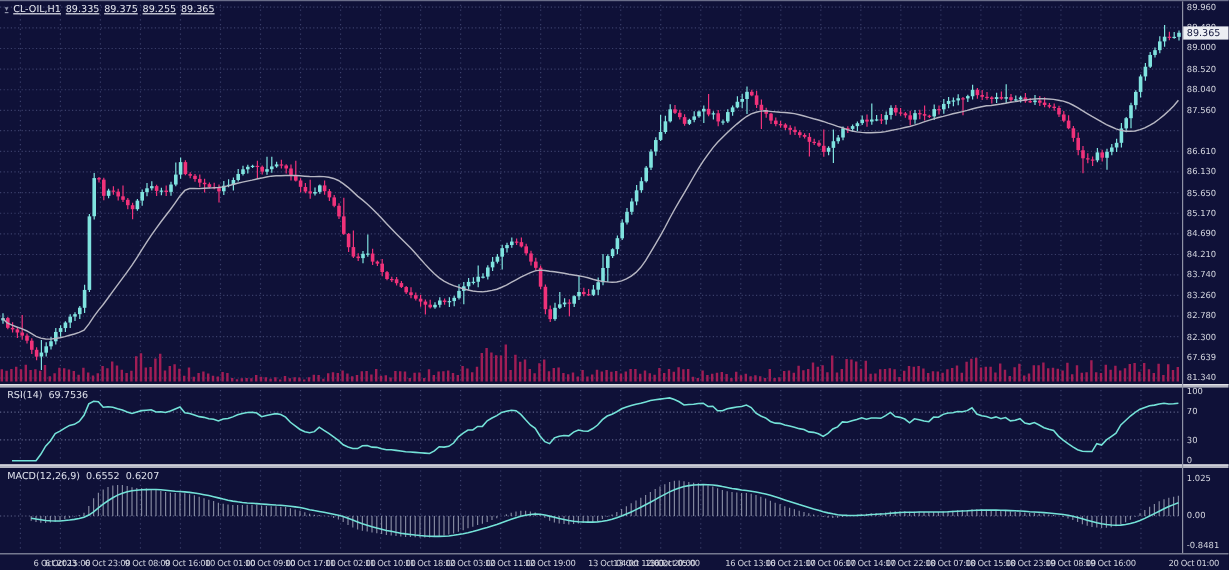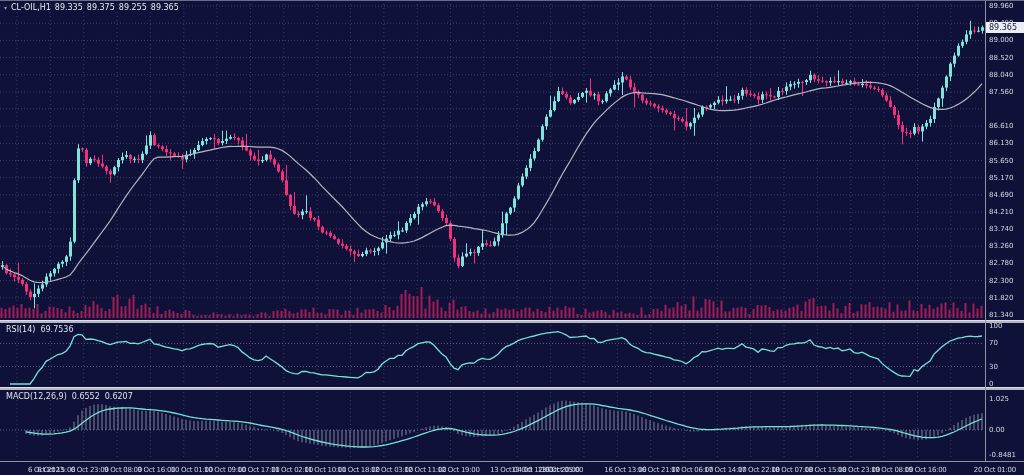--- a/index.html
+++ b/index.html
@@ -7,21 +7,21 @@
     position:relative;width:1024px;height:475px;overflow:hidden;
     background:#0f1138;font-family:"DejaVu Sans",sans-serif;
     border-top:1px solid #6a6e8a;box-sizing:border-box;
   }
   svg{position:absolute;left:0;display:block;}
   .divider{position:absolute;left:0;width:1024px;height:3px;background:#b4b6c2;border-top:1px solid #dfe0e6;box-sizing:border-box;}
   .vsep{position:absolute;left:985px;top:0;width:1px;height:460px;background:#8f93a6;}
   .hsep-bottom{position:absolute;left:0;top:460px;width:1024px;height:1px;background:#8f93a6;}
   .chart-title{position:absolute;top:2px;left:4px;display:flex;gap:4px;align-items:center;z-index:5;}
   .chart-title .arrow{font-size:6px;color:#9094ab;}
-  .chart-title span{font-size:8px;color:#e6e8f0;}
+  .chart-title span{font-size:8px;color:#e6e8f0;text-decoration:underline;}
   .ind-label{position:absolute;display:flex;gap:5px;z-index:5;}
   .ind-label span{font-size:8px;color:#dfe2ec;}
   .plabel{position:absolute;left:989px;font-size:7px;line-height:8px;color:#d5d7e0;}
   .rlabel{position:absolute;left:989px;font-size:7px;line-height:8px;color:#d5d7e0;}
   .tlabel{position:absolute;top:465px;font-size:7px;letter-spacing:-0.3px;white-space:nowrap;color:#d2d4de;}
   .badge{position:absolute;left:986px;width:38px;height:11px;background:#eceDf2;background:#eceef3;color:#13163c;font-size:8px;line-height:11px;padding-left:3px;box-sizing:border-box;z-index:6;}
 </style>
 </head>
 <body>
 
@@ -331,21 +331,21 @@
       <div class="plabel" style="top: 121.097px;">86.610</div>
       <div class="plabel" style="top: 138.305px;">86.130</div>
       <div class="plabel" style="top: 155.513px;">85.650</div>
       <div class="plabel" style="top: 172.721px;">85.170</div>
       <div class="plabel" style="top: 189.929px;">84.690</div>
       <div class="plabel" style="top: 207.137px;">84.210</div>
       <div class="plabel" style="top: 223.987px;">83.740</div>
       <div class="plabel" style="top: 241.195px;">83.260</div>
       <div class="plabel" style="top: 258.403px;">82.780</div>
       <div class="plabel" style="top: 275.611px;">82.300</div>
-      <div class="plabel" style="top: 292.819px;">81.820</div>
+      <div class="plabel" style="top: 292.819px;">67.639</div>
       <div class="plabel" style="top: 310.027px;">81.340</div>
     </div>
   <div id="indicator-axis">
       <div class="rlabel" style="top: 321px;">100</div>
       <div class="rlabel" style="top: 338.4px;">70</div>
       <div class="rlabel" style="top: 361.6px;">30</div>
       <div class="rlabel" style="top: 379px;">0</div>
       <div class="rlabel" style="top: 394.25px;">1.025</div>
       <div class="rlabel" style="top: 425px;">0.00</div>
       <div class="rlabel" style="top: 450.443px;">-0.8481</div>

